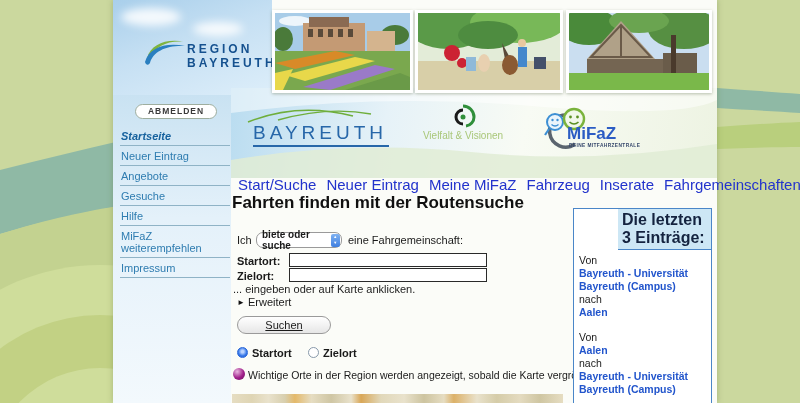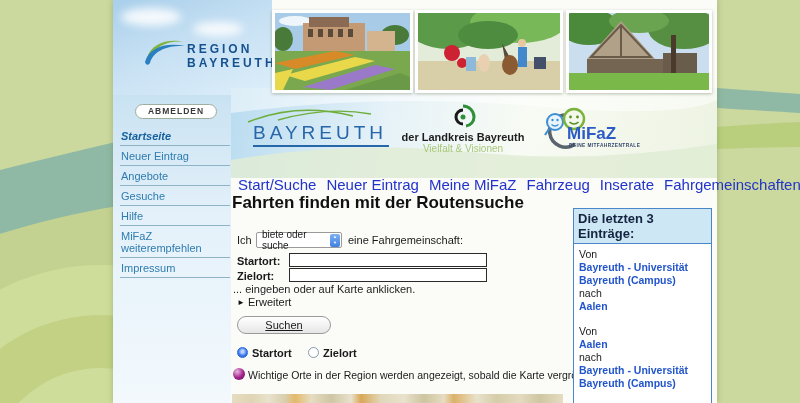--- a/index.html
+++ b/index.html
@@ -63,22 +63,22 @@
   .mnav a{color:#2233cc;text-decoration:none;cursor:pointer;white-space:nowrap;}
 
   
   h1.pagetitle{position:absolute;left:119px;top:193px;margin:0;font-size:17px;color:#101010;}
 
   
   .frm{position:absolute;left:119px;top:226px;width:430px;font-size:11px;color:#1a1a1a;}
   .row{position:relative;height:0;}
   .lbl{font-weight:bold;}
   .sel{position:absolute;display:flex;align-items:center;justify-content:space-between;
-       width:86px;height:16px;background:#fff;border:1px solid #9a9a9a;border-radius:2px;
-       padding:0 1px 0 5px;font-size:10px;cursor:pointer;}
+       width:86px;height:16px;background:#fff;border:1px solid #9a9a9a;border-radius:7px;
+       padding:0 1px 0 5px;font-size:10px;cursor:pointer;font-weight:bold;}
   .stepper{width:11px;height:13px;background:linear-gradient(#7fb2f2,#3f7fe0);border-radius:2px;
            color:#fff;font-size:4px;line-height:6px;text-align:center;}
   .ti{position:absolute;height:14px;width:198px;border:1px solid #2a2a2a;background:#fff;
       font-size:10px;padding:0 2px;font-family:"Liberation Sans",sans-serif;}
   .help{position:absolute;width:11px;height:11px;border-radius:50%;cursor:pointer;
         background:radial-gradient(circle at 35% 30%,#7a8894,#47525c 70%);
         color:#fff;font-size:8px;font-weight:bold;text-align:center;line-height:11px;}
   .hint{color:#222;}
   .erw{cursor:pointer;}
   .erw .tri{font-size:8px;color:#111;}
@@ -91,21 +91,21 @@
   .magdot{position:absolute;width:12px;height:12px;border-radius:50%;
           background:radial-gradient(circle at 35% 30%,#e9b7e0,#a01f8a 55%,#6d1060);}
   .notice{font-size:10.5px;}
   .mapstrip{position:absolute;left:119px;top:394px;width:331px;height:9px;cursor:pointer;
             background:linear-gradient(90deg,#e6ddc2 0,#dfd5b4 6%,#e9e2cc 11%,#d8cfae 16%,#e4b96a 19%,#e6ddc2 24%,#cfc6a4 30%,#e9e2cc 36%,#d9a757 39%,#e1d8ba 45%,#e9e2cc 52%,#cdc4a0 58%,#e6ddc2 64%,#dcb168 67%,#e9e2cc 74%,#d5cca8 80%,#e4dbc0 87%,#cfc6a2 93%,#e6ddc2 100%);}
 
   
   .latest{position:absolute;left:460px;top:208px;width:139px;height:220px;
           border:1px solid #4a86c8;background:#fff;}
   .latest-h{background:#cde7f5;border-bottom:1px solid #4a86c8;padding:2px 4px;
-            font-size:13px;font-weight:bold;color:#14233f;}
+            font-size:16px;font-weight:bold;color:#14233f;margin-left:44px;}
   .latest-b{padding:4px 5px 0 5px;font-size:10.5px;line-height:13px;color:#1a1a1a;}
   .place{color:#2255cc;font-weight:bold;cursor:pointer;}
   .standrow{display:flex;justify-content:space-between;margin-top:8px;}
   .mehr{color:#2233ee;cursor:pointer;}
   .entry{margin-bottom:12px;}
 </style>
 </head>
 <body>
 
 <div id="stage">
@@ -219,21 +219,20 @@
       <path d="M35,20 Q85,6 128,14" fill="none" stroke="#6fae3c" stroke-width="1.4"></path>
     </svg>
     <div class="city-logo">BAYREUTH</div>
 
     <div class="lk-logo">
       <svg width="26" height="26" style="display:block;margin:0 auto;">
         <path d="M13,2 A11,11 0 0,1 24,13 A9,9 0 0,1 16,22" fill="none" stroke="#2f8f3a" stroke-width="3"></path>
         <path d="M13,6 A7,7 0 0,0 6,13 A7,7 0 0,0 13,20" fill="none" stroke="#1a1a1a" stroke-width="3"></path>
         <circle cx="13" cy="13" r="2.5" fill="#2f8f3a"></circle>
       </svg>
-      <div class="lk-title">der Landkreis Bayreuth</div>
       <div class="lk-sub">Vielfalt &amp; Visionen</div>
     </div>
 
     <div class="mifaz-logo">
       <svg width="60" height="46">
         <path d="M30,10 A16,16 0 1,0 34,38" fill="none" stroke="#5a646e" stroke-width="3.5"></path>
         <circle cx="14" cy="16" r="8" fill="#eaf4fb" stroke="#3d8fd4" stroke-width="2"></circle>
         <circle cx="11.5" cy="14" r="1.2" fill="#3d8fd4"></circle>
           <circle cx="16.5" cy="14" r="1.2" fill="#3d8fd4"></circle>
         <path d="M10.5,18.5 Q14,21.5 17.5,18.5" fill="none" stroke="#3d8fd4" stroke-width="1.3"></path>

